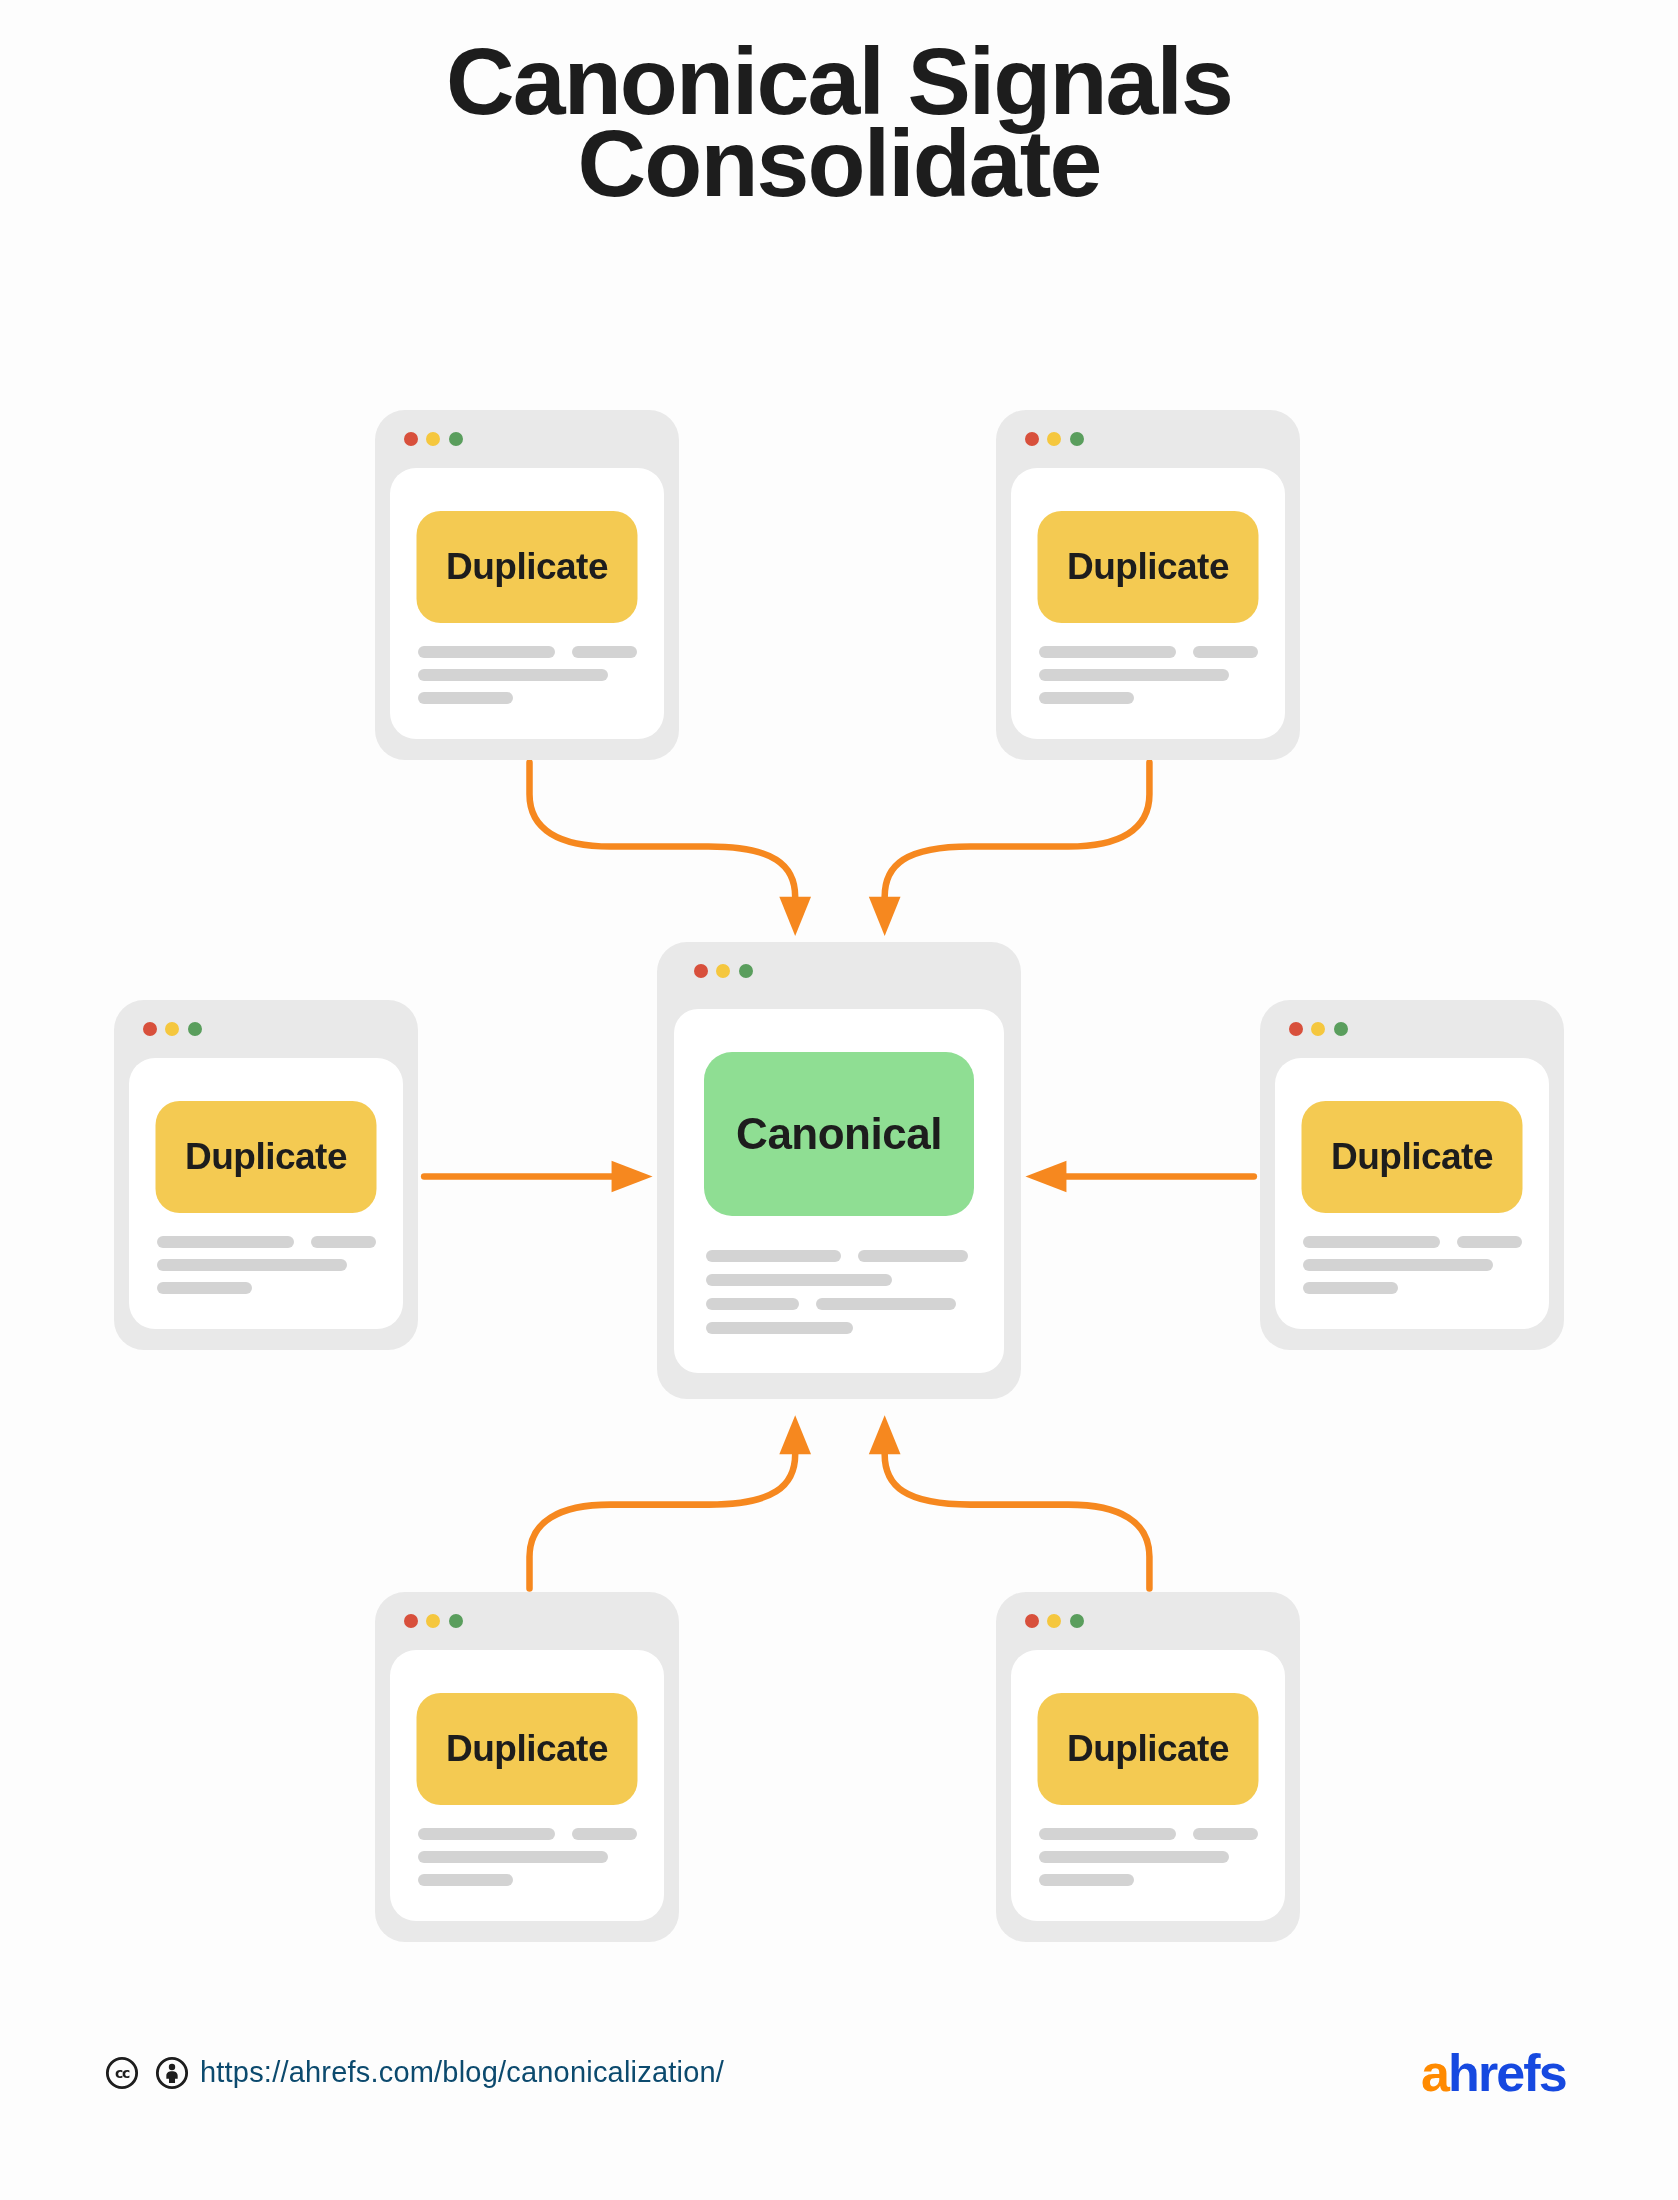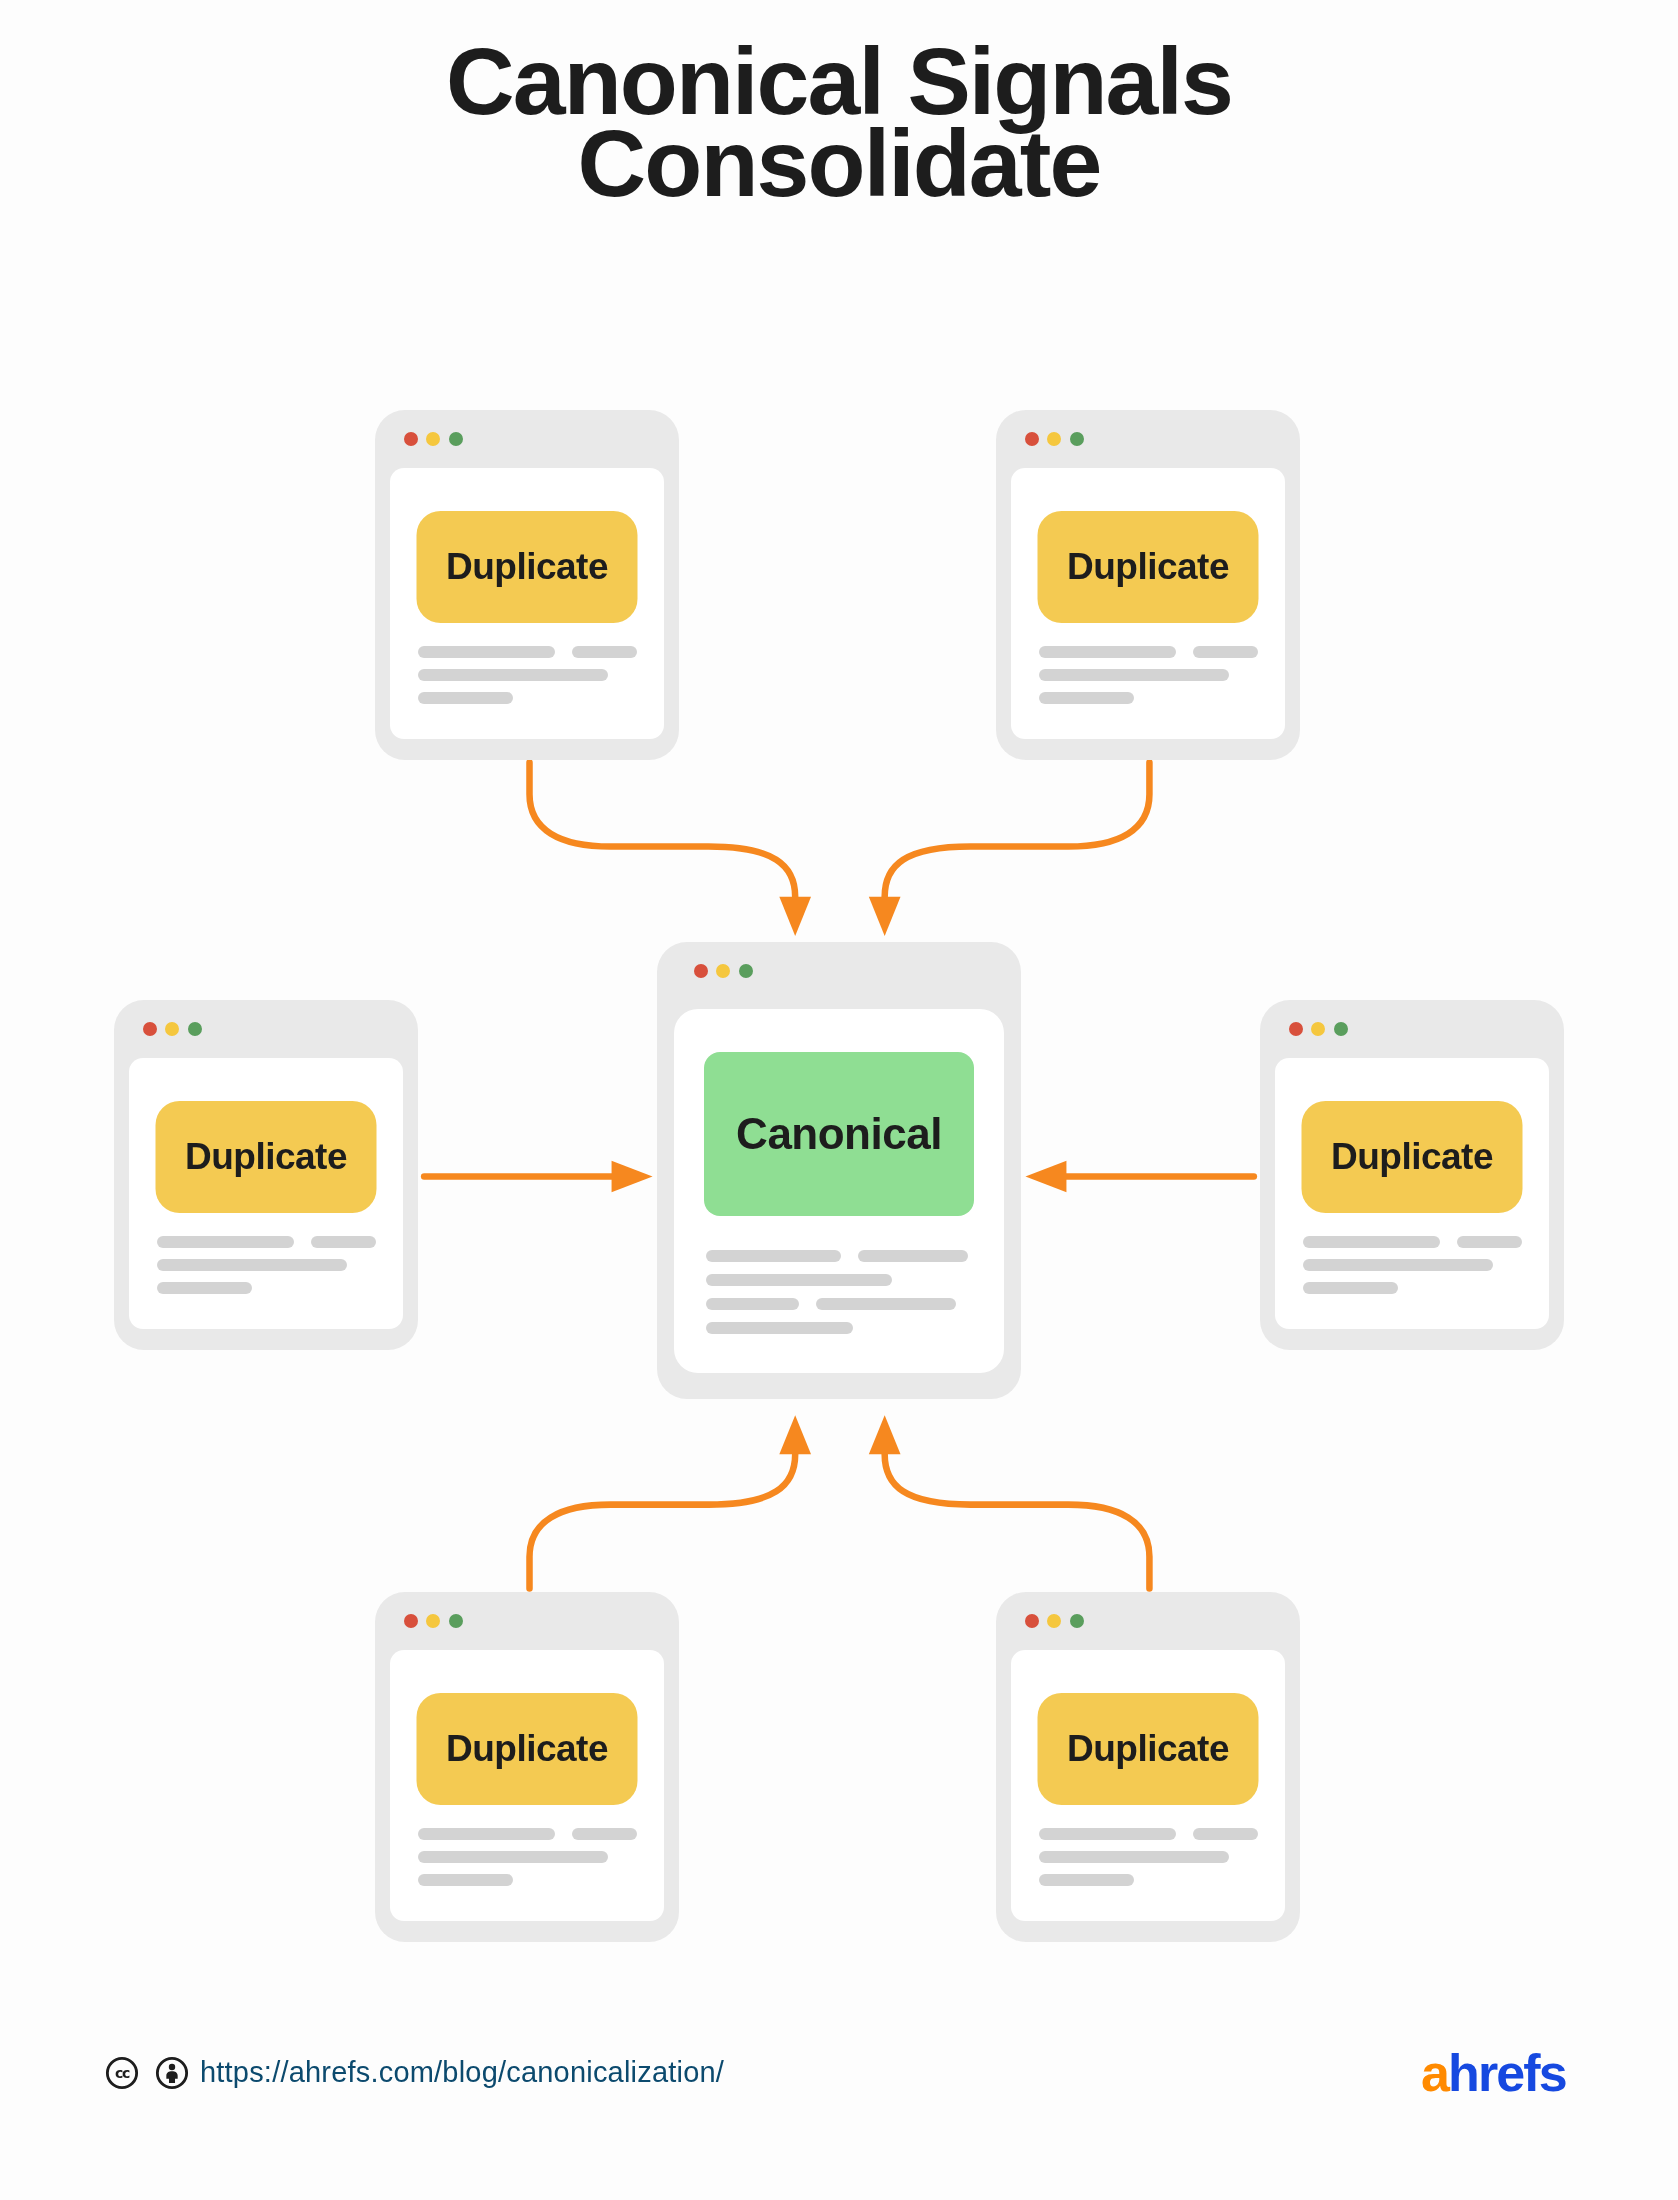--- a/index.html
+++ b/index.html
@@ -34,28 +34,28 @@
   .pos-bottom-right{left:996px;top:1592px;}
   .pos-center{left:657px;top:942px;}
 
   .titlebar{position:absolute;left:29px;top:22.4px;display:flex;gap:8.4px;}
   .card.large .titlebar{left:37px;top:22.4px;}
   .dot{width:9.3px;height:9.3px;border-radius:50%;border:7.5px solid;}
   .dot.red{border-color:var(--traffic-red);}
   .dot.yellow{border-color:var(--traffic-yellow);}
   .dot.green{border-color:var(--traffic-green);}
 
-  .inner{position:absolute;left:15px;right:15px;top:58px;bottom:21.4px;background:#fff;border-radius:14px;}
+  .inner{position:absolute;left:15px;right:15px;top:58px;bottom:21.4px;background:#fff;border-radius:26px;}
   .card.large .inner{left:17px;right:17px;top:67px;bottom:26px;border-radius:24px;}
 
   .badge{position:absolute;top:43px;left:50%;transform:translateX(-50%);
     display:flex;align-items:center;justify-content:center;
     font-weight:800;color:var(--ink);letter-spacing:-0.5px;}
   .badge.yellow{width:221px;height:112px;border-radius:24px;background:var(--badge-yellow);font-size:37px;}
-  .badge.green{width:270px;height:164px;border-radius:16px;background:var(--badge-green);font-size:44px;}
+  .badge.green{width:270px;height:164px;border-radius:28px;background:var(--badge-green);font-size:44px;}
 
   .lines{position:absolute;left:28px;top:178px;display:flex;flex-direction:column;gap:11.2px;}
   .card.large .lines{left:32px;top:241px;gap:12px;}
   .lrow{display:flex;gap:17px;}
   .ln{height:12px;border-radius:6.5px;background:var(--line-gray);}
 
   
   .footer-icons{position:absolute;left:105px;top:2056px;display:flex;gap:16px;color:var(--ink);}
   .footer-icons svg{display:block;}
   .source-url{position:absolute;left:200px;top:2056px;font-size:29px;color:#0c4a6e;letter-spacing:0.2px;}

